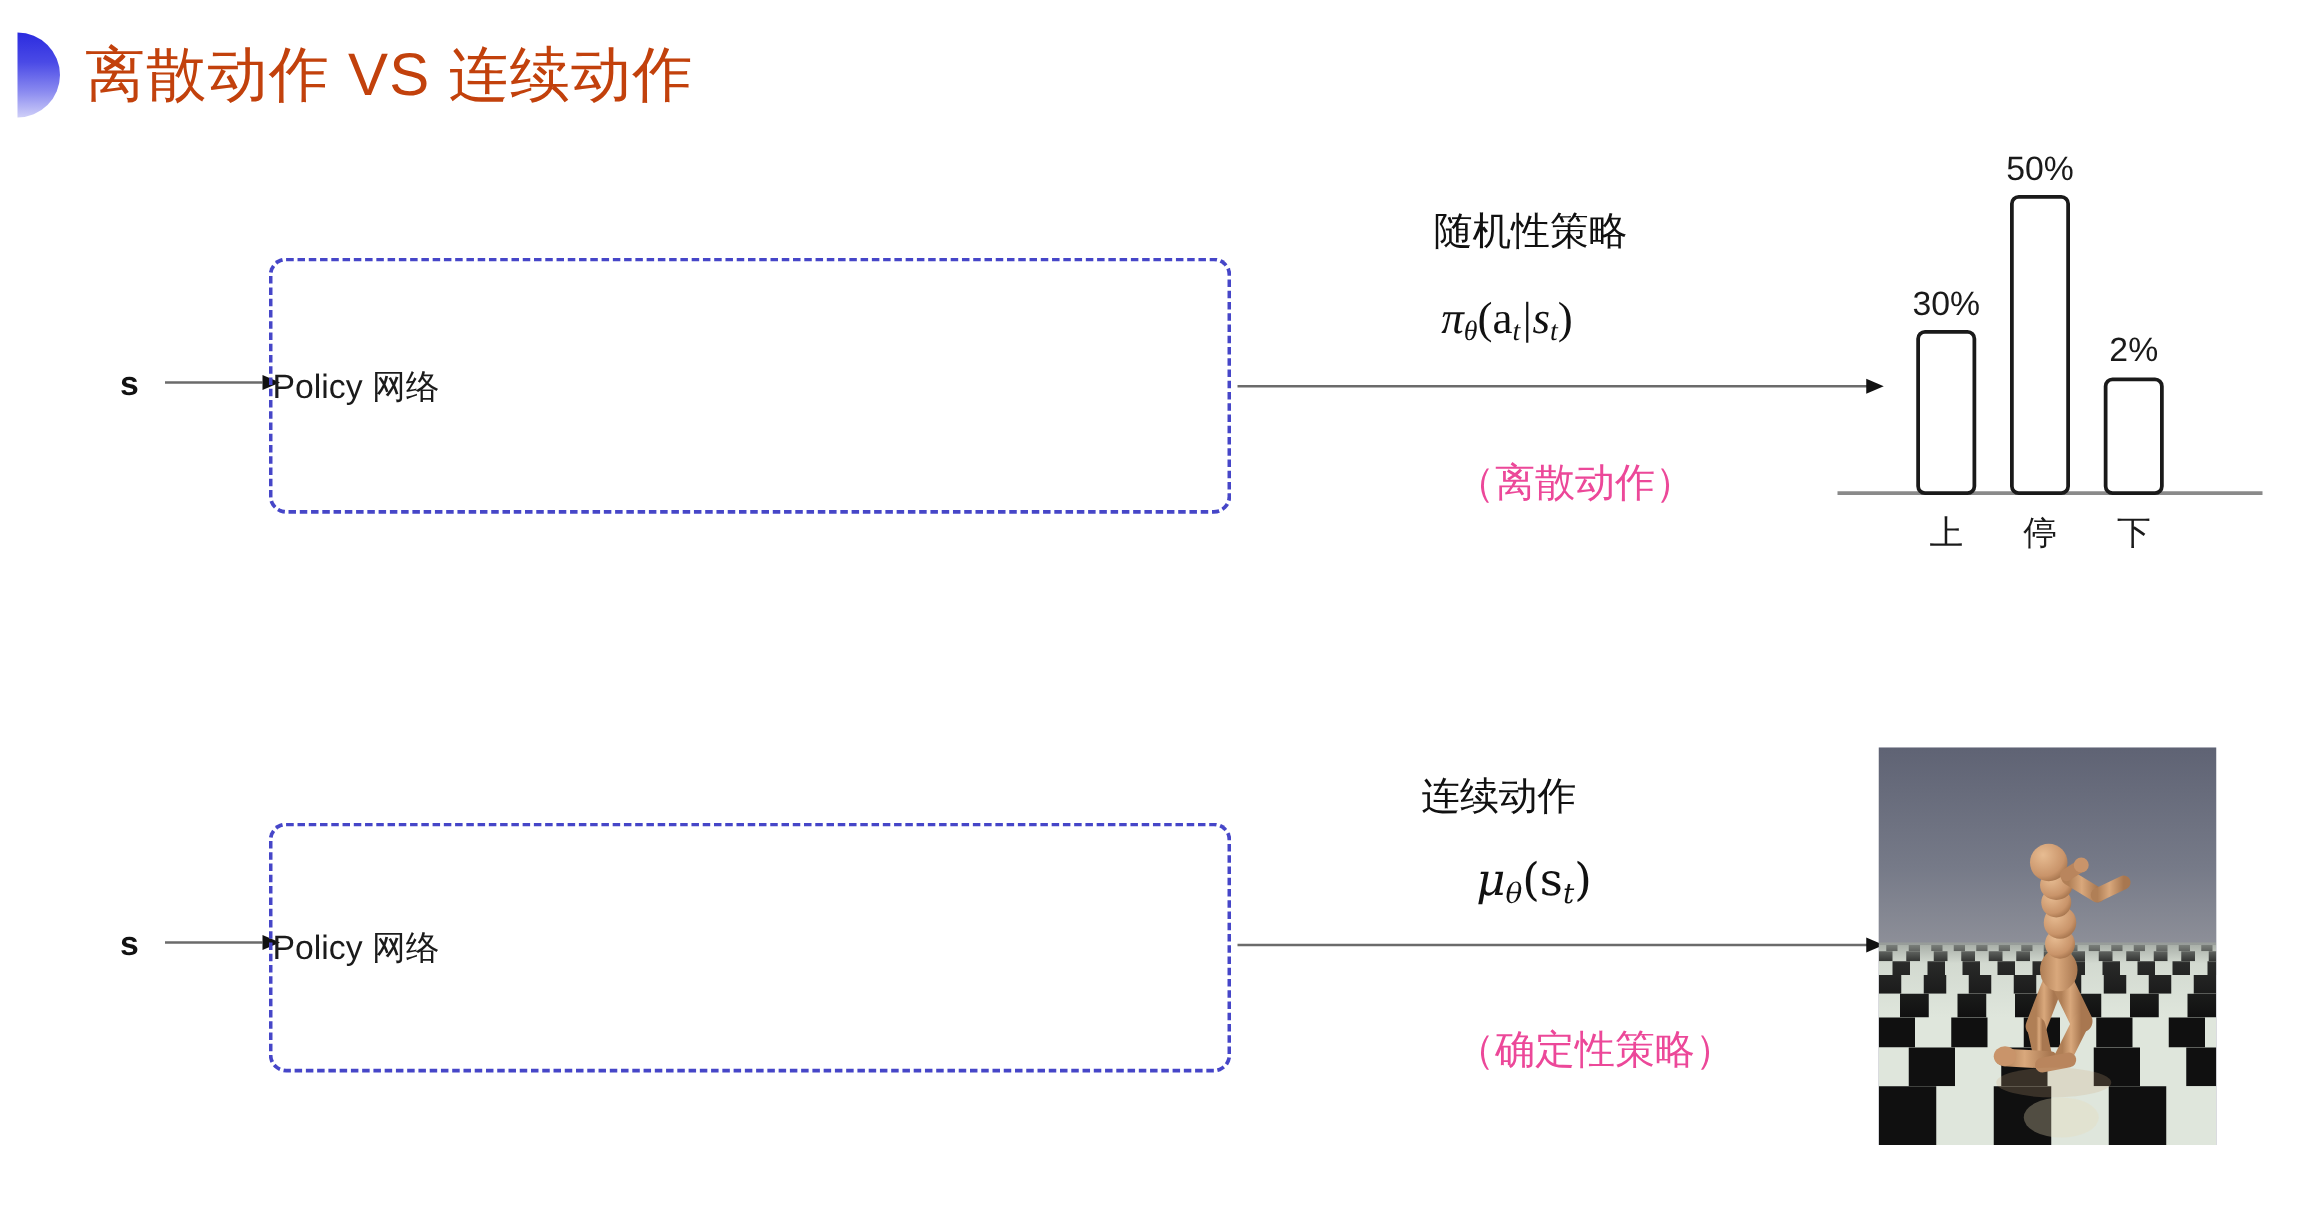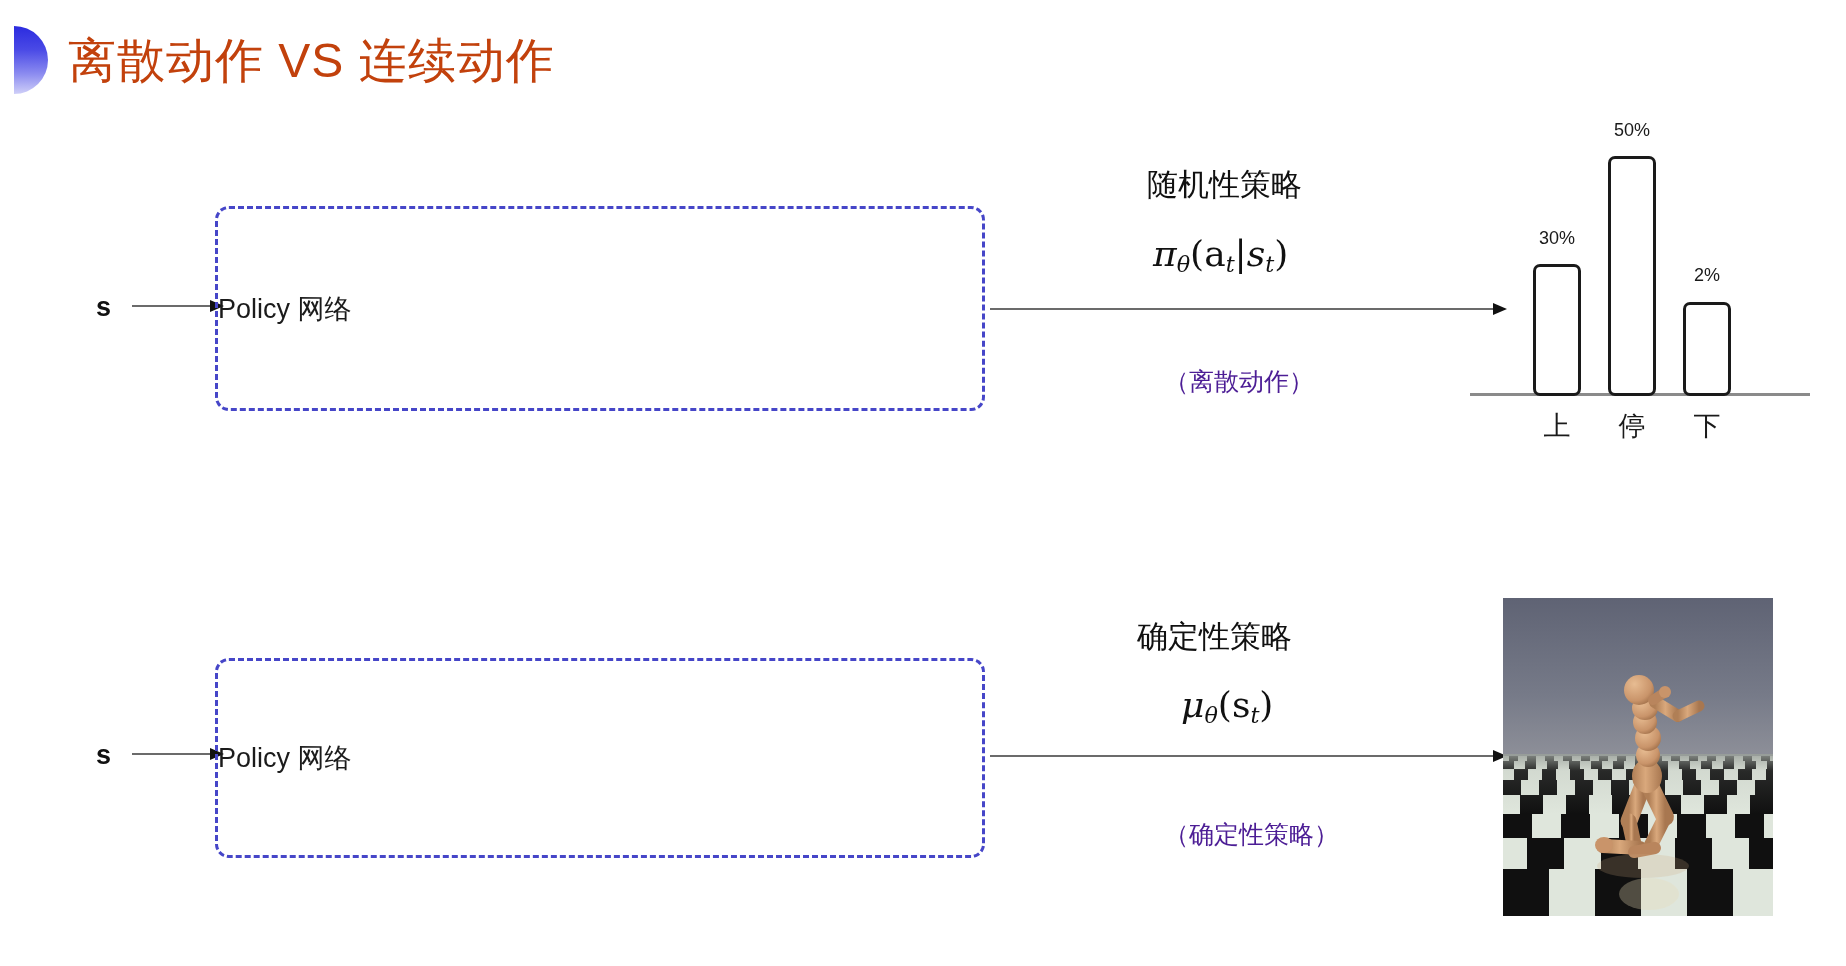--- a/index.html
+++ b/index.html
@@ -104,22 +104,22 @@
   .formula sub {
     font-size: 0.62em;
     font-style: italic;
     vertical-align: -0.28em;
   }
   .formula .paren {
     font-style: normal;
   }
   .red-note {
     position: absolute;
-    font-size: 25px;
-    color: #4c1d95;
+    font-size: 32px;
+    color: #ec4899;
     white-space: nowrap;
   }
 
   
   #bar-chart {
     position: absolute;
     left: 1470px;
     top: 110px;
     width: 340px;
     height: 350px;
@@ -135,21 +135,21 @@
   .bar {
     position: absolute;
     bottom: 64px;
     background: #ffffff;
     border: 3px solid #1a1a1a;
     border-radius: 7px;
     box-sizing: border-box;
   }
   .bar-value {
     position: absolute;
-    font-size: 18px;
+    font-size: 27px;
     color: #1a1a1a;
     text-align: center;
     white-space: nowrap;
   }
   .bar-cat {
     position: absolute;
     bottom: 16px;
     font-size: 27px;
     color: #1a1a1a;
     text-align: center;
@@ -185,21 +185,21 @@
   <div class="policy-box-label">Policy 网络</div>
 </div>
 
 <div class="h-arrow" style="left:990px; top:303px; width:520px;">
   <div class="shaft" style="width:505px;"></div>
   <div class="head" style="left:503px;"></div>
 </div>
 
 <div class="policy-name" style="left:1147px; top:164px;">随机性策略</div>
 
-<div class="formula" style="left:1153px; top:233px;">
+<div class="formula" style="left:1153px; top:233px;font-family:Liberation Serif, serif;">
   <span>π</span><sub>θ</sub><span class="paren">(a</span><sub>t</sub><span>|s</span><sub>t</sub><span class="paren">)</span>
 </div>
 
 <div class="red-note" style="left:1164px; top:365px;">（离散动作）</div>
 
 <div id="bar-chart">
   <div id="chart-baseline"></div>
 
   <div class="bar" style="left:63px; width:48px; height:132px;"></div>
   <div class="bar-value" style="left:43px; width:88px; top:118px;">30%</div>
@@ -223,21 +223,21 @@
 
 <div class="policy-box" style="left:215px; top:658px; width:770px; height:200px;">
   <div class="policy-box-label">Policy 网络</div>
 </div>
 
 <div class="h-arrow" style="left:990px; top:750px; width:520px;">
   <div class="shaft" style="width:508px;"></div>
   <div class="head" style="left:503px;"></div>
 </div>
 
-<div class="policy-name" style="left:1137px; top:616px;">确定性策略</div>
+<div class="policy-name" style="left:1137px; top:616px;">连续动作</div>
 
 <div class="formula" style="left:1181px; top:684px;text-align:center;">
   <span>μ</span><sub>θ</sub><span class="paren">(s</span><sub>t</sub><span class="paren">)</span>
 </div>
 
 <div class="red-note" style="left:1164px; top:818px;">（确定性策略）</div>
 
 <div id="humanoid-figure">
   <svg id="humanoid-svg" width="270" height="318" viewBox="0 0 270 318" xmlns="http://www.w3.org/2000/svg">
     <defs>

